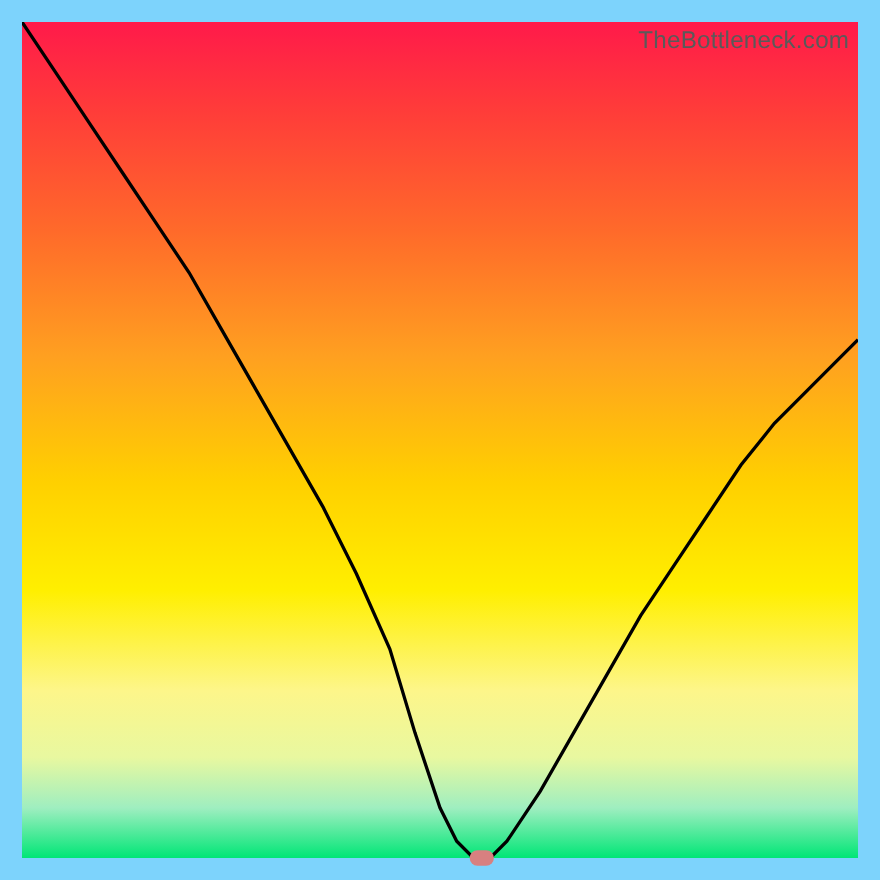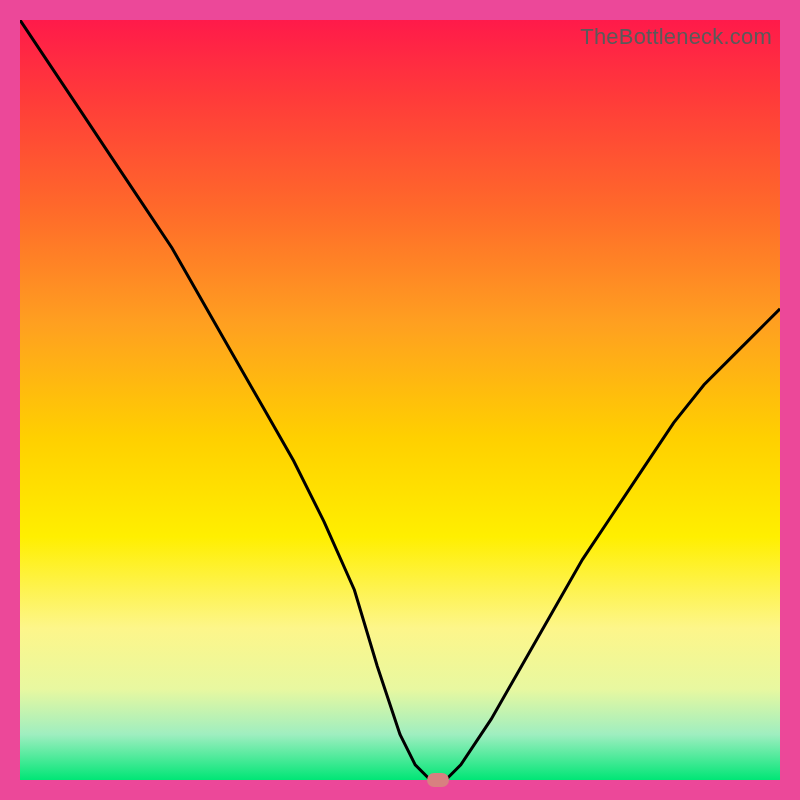--- a/index.html
+++ b/index.html
@@ -1,21 +1,21 @@
 <!DOCTYPE html>
 <html><head>
 <meta charset="utf-8">
 <style>
   * { margin: 0; padding: 0; box-sizing: border-box; }
   html, body { width: 800px; height: 800px; overflow: hidden; background: #000; }
   .container {
     position: relative;
     width: 800px;
     height: 800px;
-    background: #ec4899;
+    background: #7dd3fc;
     padding-left: 44px;
   }
   .plot-area {
     position: absolute;
     left: 20px;
     top: 20px;
     width: 760px;
     height: 760px;
     background: linear-gradient(to bottom,
       #ff1a4a 0%,

